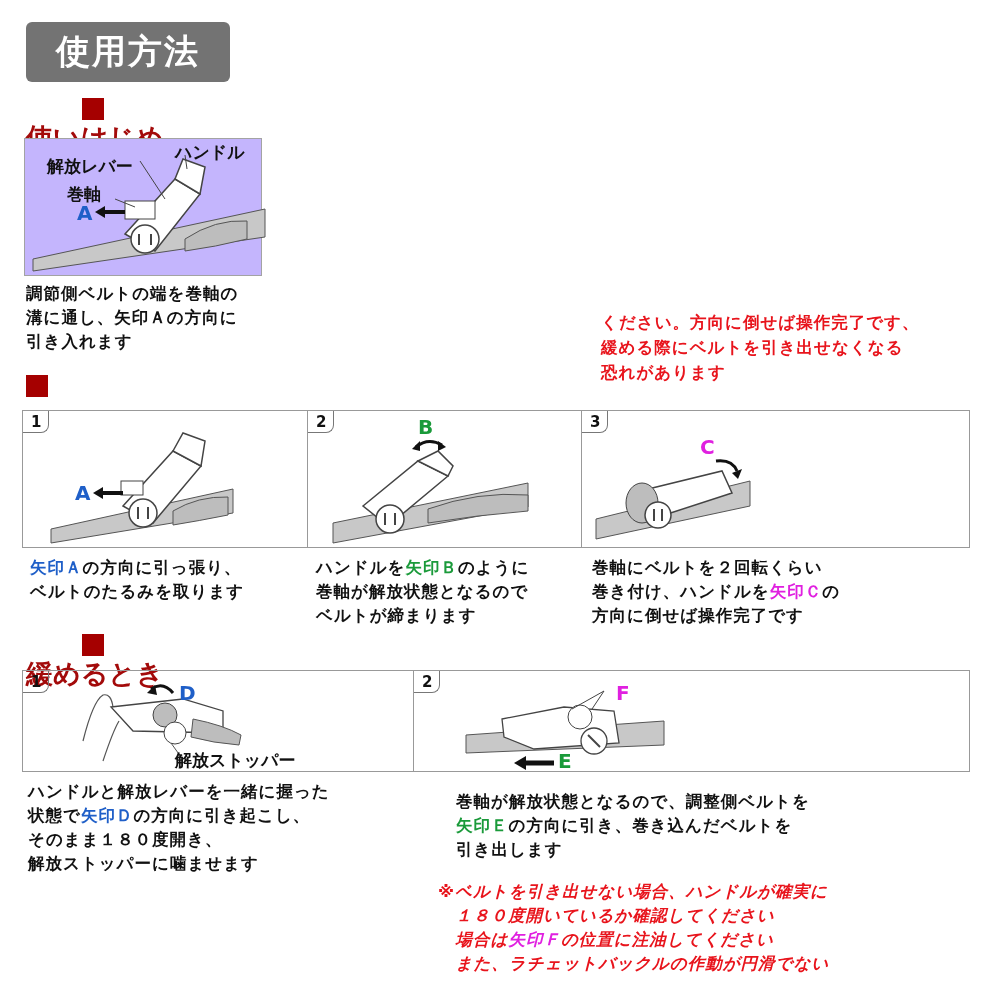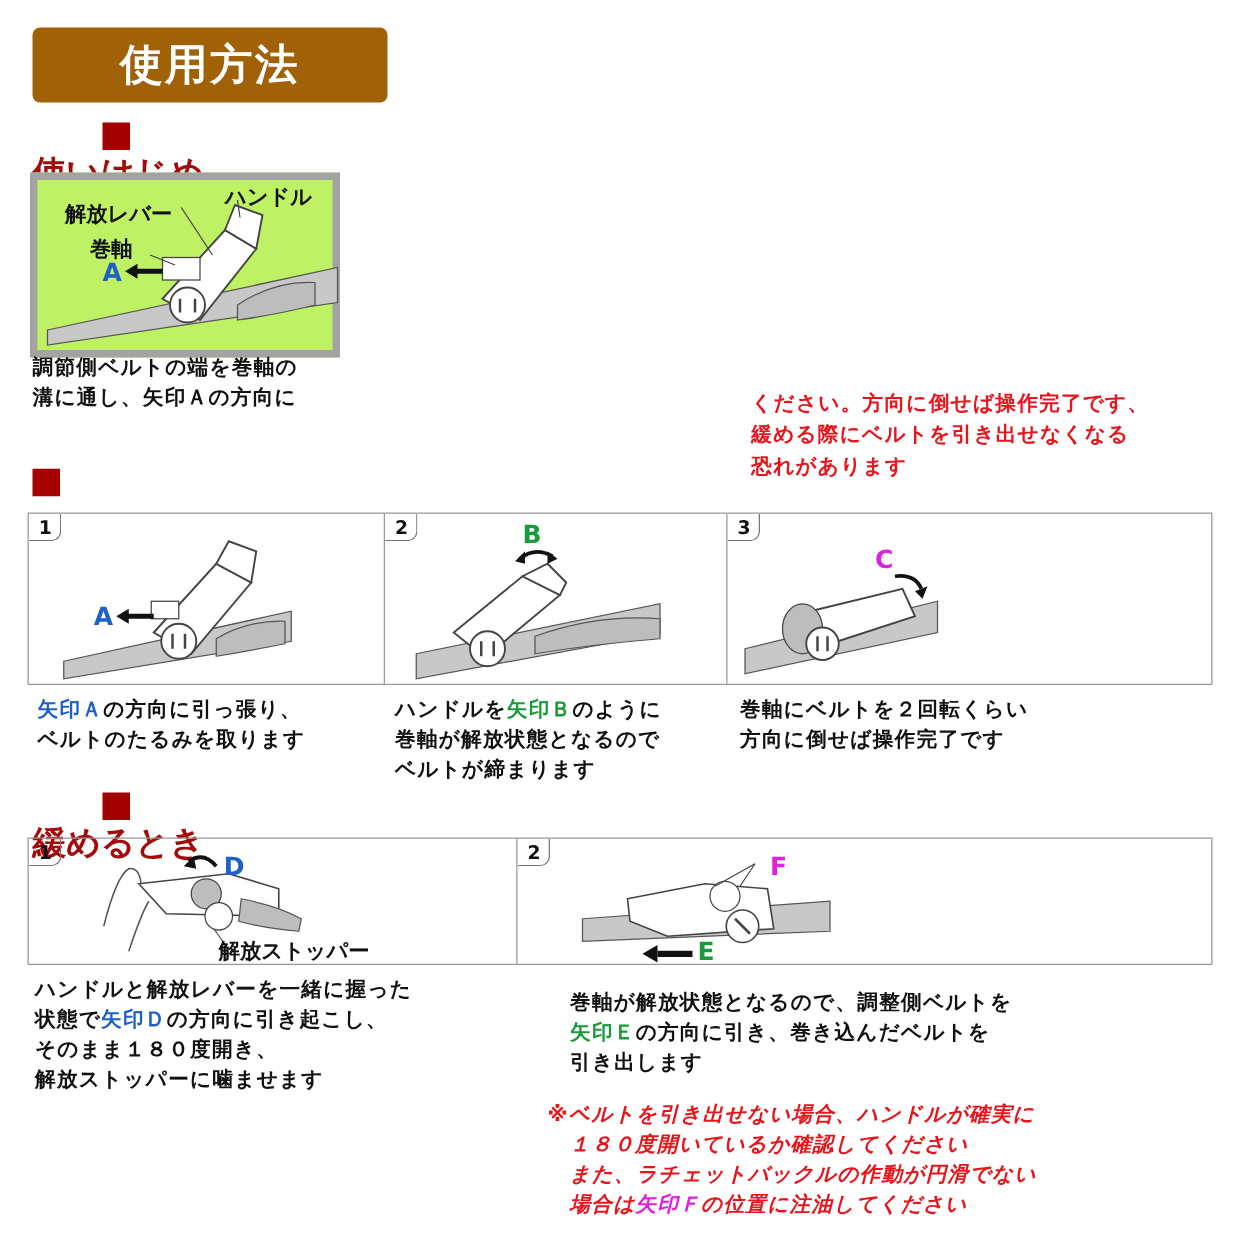--- a/index.html
+++ b/index.html
@@ -1,21 +1,21 @@
 <!DOCTYPE html>
 <html><head>
 <meta charset="utf-8">
 <style>
   html,body{margin:0;padding:0;background:#fff;}
   body{width:1000px;height:1000px;position:relative;overflow:hidden;font-family:"DejaVu Sans",sans-serif;color:#111;}
   .abs{position:absolute;}
-  .title-box{left:26px;top:22px;width:284px;height:60px;background:#a16207;border-radius:6px;color:#fff;font-size:34px;font-weight:bold;display:flex;align-items:center;justify-content:center;letter-spacing:2px;}
+  .title-box{left:26px;top:22px;width:204px;height:60px;background:#737373;border-radius:6px;color:#fff;font-size:34px;font-weight:bold;display:flex;align-items:center;justify-content:center;letter-spacing:2px;}
   .sec-h{font-size:27px;font-weight:bold;color:#a30a0a;display:flex;align-items:center;flex-direction:column;}
   .sec-h .sq{width:22px;height:22px;background:#a50000;margin-right:4px;display:inline-block;}
-  .frame{border:6px solid #a3a3a3;background:#bef264;}
+  .frame{border:1px solid #a3a3a3;background:#c4b5fd;}
   .step-no{position:absolute;left:0;top:0;width:26px;height:22px;border-right:1px solid #777;border-bottom:1px solid #777;border-bottom-right-radius:8px;font-size:15px;font-weight:bold;padding-left:8px;box-sizing:border-box;line-height:22px;}
   .txt{font-size:16.5px;font-weight:bold;line-height:24px;white-space:nowrap;letter-spacing:1px;}
   .red{color:#e8141c;}
   .blue{color:#1f5fc8;}
   .green{color:#1a9a3a;}
   .magenta{color:#e020e0;}
   .lbl{font-size:17px;font-weight:bold;position:absolute;white-space:nowrap;}
   .letter{font-size:20px;font-weight:bold;position:absolute;}
   svg{position:absolute;overflow:visible;}
 </style>
@@ -47,20 +47,21 @@
   </svg>
   <span class="lbl" style="left:150px;top:2px;">ハンドル</span>
   <span class="lbl" style="left:22px;top:16px;">解放レバー</span>
   <span class="lbl" style="left:42px;top:44px;">巻軸</span>
   <span class="letter blue" style="left:52px;top:62px;">A</span>
 </div>
 
 <div class="abs txt" style="left:26px;top:282px;">
   <div>調節側ベルトの端を巻軸の</div>
   <div>溝に通し、矢印Ａの方向に</div>
+  <div>引き入れます</div>
 </div>
 
 <div class="abs txt red" style="left:583px;top:310px;line-height:25px;">
   <div style="padding-left:18px;">ください。方向に倒せば操作完了です、</div>
   <div style="padding-left:18px;">緩める際にベルトを引き出せなくなる</div>
   <div style="padding-left:18px;">恐れがあります</div>
 </div>
 
 <div class="abs sec-h" style="left:26px;top:375px;">
   <span class="sq"></span>
@@ -122,20 +123,21 @@
   <div><span class="blue">矢印Ａ</span><span>の方向に引っ張り、</span></div>
   <div><span>ベルトのたるみを取ります</span></div>
 </div>
 <div class="abs txt" style="left:316px;top:556px;">
   <div><span>ハンドルを</span><span class="green">矢印Ｂ</span><span>のように</span></div>
   <div>巻軸が解放状態となるので</div>
   <div>ベルトが締まります</div>
 </div>
 <div class="abs txt" style="left:592px;top:556px;">
   <div>巻軸にベルトを２回転くらい</div>
+  <div><span>巻き付け、ハンドルを</span><span class="magenta">矢印Ｃ</span><span>の</span></div>
   <div>方向に倒せば操作完了です</div>
 </div>
 
 <div class="abs sec-h" style="left:26px;top:634px;">
   <span class="sq"></span>
     <span>緩めるとき</span>
 </div>
 
 <div class="abs" style="left:22px;top:670px;width:946px;height:100px;border:1px solid #999;display:flex;">
   <div style="position:relative;width:390px;height:100px;border-right:1px solid #999;">
@@ -180,15 +182,15 @@
 </div>
 <div class="abs txt" style="left:456px;top:790px;">
   <div>巻軸が解放状態となるので、調整側ベルトを</div>
   <div><span class="green">矢印Ｅ</span><span>の方向に引き、巻き込んだベルトを</span></div>
   <div>引き出します</div>
 </div>
 
 <div class="abs txt red" style="left:438px;top:880px;line-height:24px;font-style:italic;">
   <div>※ベルトを引き出せない場合、ハンドルが確実に</div>
   <div>　１８０度開いているか確認してください</div>
+  <div><span>　場合は</span><span class="magenta">矢印Ｆ</span><span>の位置に注油してください</span></div>
   <div>　また、ラチェットバックルの作動が円滑でない</div>
-  <div><span>　場合は</span><span class="magenta">矢印Ｆ</span><span>の位置に注油してください</span></div>
 </div>
 
 </body></html>

